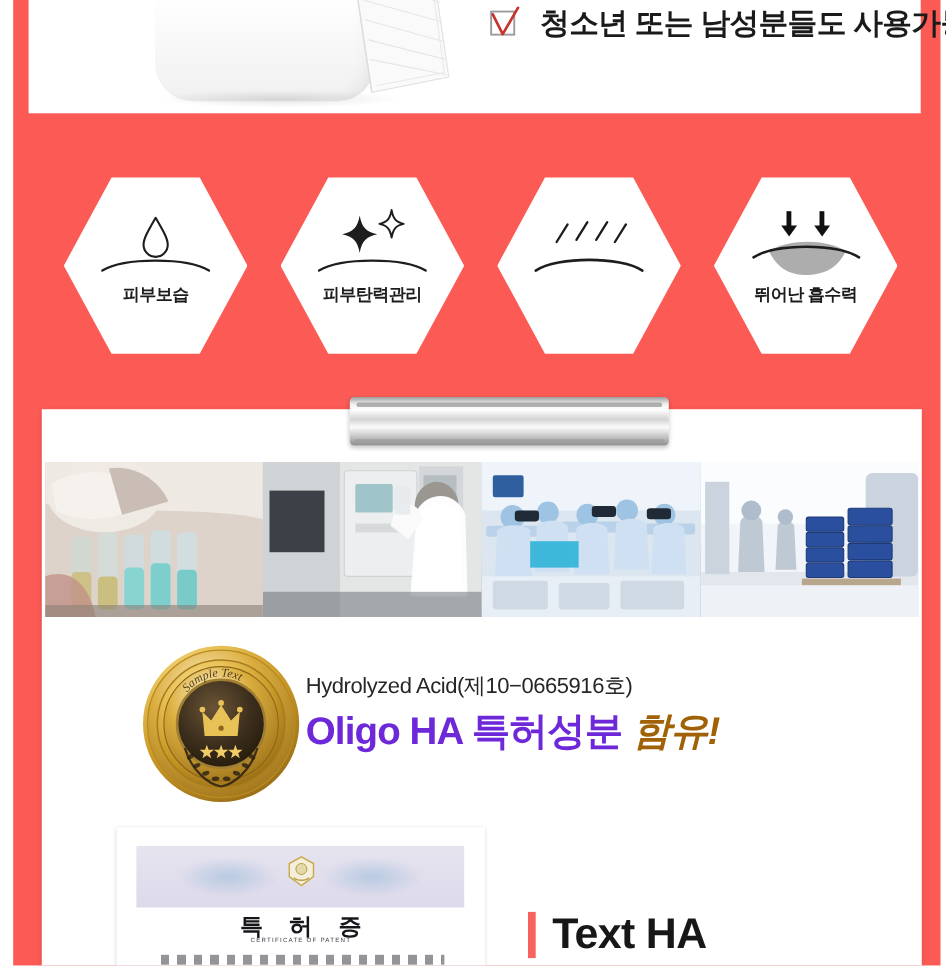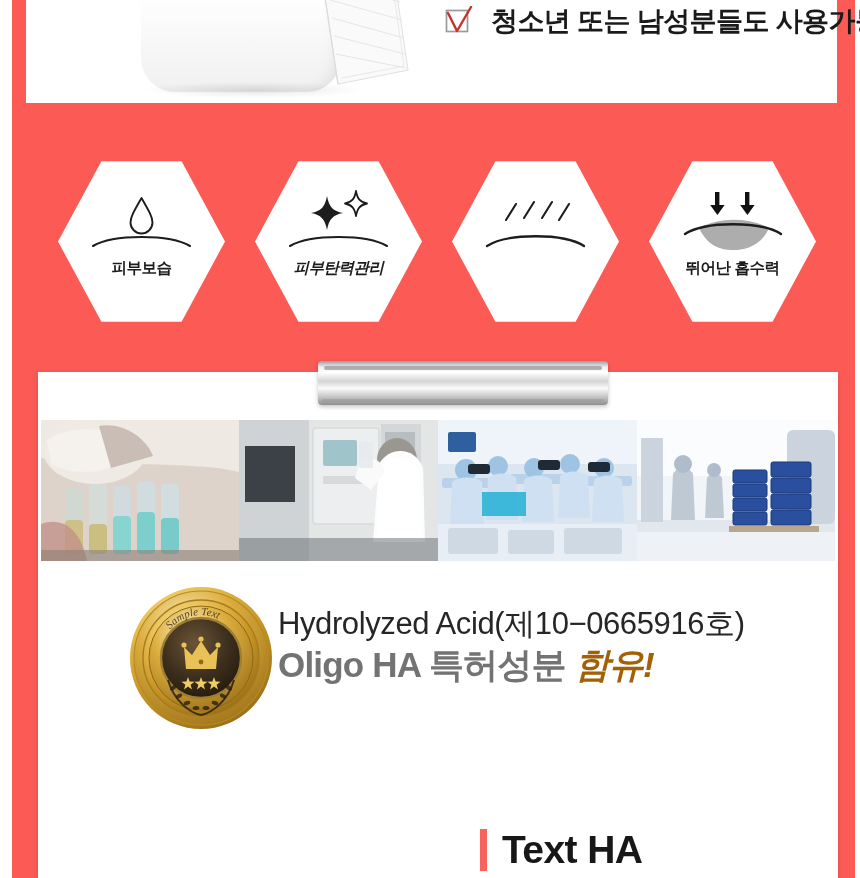--- a/index.html
+++ b/index.html
@@ -212,35 +212,35 @@
     width: 146px;
     height: 146px;
   }
   .headline {
     position: absolute;
     left: 240px;
     top: 235px;
     width: 540px;
   }
   .headline-top {
-    font-size: 31px;
+    font-size: 20px;
     color: #262626;
     letter-spacing: -.4px;
     white-space: nowrap;
     line-height: 34px;
   }
   .headline-bottom {
     font-size: 35px;
     font-weight: bold;
     letter-spacing: -.8px;
     white-space: nowrap;
     line-height: 44px;
     margin-top: 2px;
   }
-  .hl-red { color: #737373; }
+  .hl-red { color: #6d28d9; }
   .hl-dark { color: #a16207; font-style: italic; }
 
   
   .certificate {
     position: absolute;
     left: 68px;
     top: 380px;
     width: 335px;
     height: 126px;
     background: #ffffff;
@@ -373,21 +373,21 @@
 
     <div class="hex" style="left:46px;">
       <div class="hex-shape"></div>
       <svg class="hex-icon" viewBox="0 0 167 62">
         <path d="M83.5 10 C76 23 72.5 29 72.5 34.5 A11 11 0 0 0 94.5 34.5 C94.5 29 91 23 83.5 10 Z" fill="none" stroke="#1d1d1d" stroke-width="1.9" stroke-linejoin="round"></path>
         <path d="M35 58 C55 46 112 46 132 58" fill="none" stroke="#1d1d1d" stroke-width="2.1" stroke-linecap="round"></path>
       </svg>
       <div class="hex-label">피부보습</div>
     </div>
 
-    <div class="hex" style="left:243px;font-style:italic;">
+    <div class="hex" style="left:243px;">
       <div class="hex-shape"></div>
       <svg class="hex-icon" viewBox="0 0 167 62">
         <path d="M72 8 C74 19 78 23 88 25 C78 27 74 31 72 42 C70 31 66 27 56 25 C66 23 70 19 72 8 Z" fill="#1d1d1d"></path>
         <path d="M101 3 C102.4 11 105 14 112 15.5 C105 17 102.4 20 101 28 C99.6 20 97 17 90 15.5 C97 14 99.6 11 101 3 Z" fill="none" stroke="#1d1d1d" stroke-width="1.8" stroke-linejoin="round"></path>
         <path d="M35 58 C55 46 112 46 132 58" fill="none" stroke="#1d1d1d" stroke-width="2.1" stroke-linecap="round"></path>
       </svg>
       <div class="hex-label">피부탄력관리</div>
     </div>
 
     <div class="hex" style="left:440px;">
@@ -606,20 +606,31 @@
     </svg>
 
     <div class="headline">
       <div class="headline-top">Hydrolyzed Acid(제10−0665916호)</div>
       <div class="headline-bottom">
         <span class="hl-red">Oligo HA 특허성분</span>
         <span class="hl-dark">함유!</span>
       </div>
     </div>
 
+    <div class="certificate">
+      <div class="cert-guilloche"></div>
+      <svg class="cert-emblem" viewBox="0 0 26 28">
+        <path d="M13 1 L24 7 L24 19 L13 27 L2 19 L2 7 Z" fill="#f3efdc" stroke="#caa94e" stroke-width="1.3"></path>
+        <circle cx="13" cy="12" r="5" fill="#e4d9a8" stroke="#b99c46" stroke-width=".9"></circle>
+        <path d="M6 20 C9 23 17 23 20 20" fill="none" stroke="#b99c46" stroke-width="1.2"></path>
+      </svg>
+      <div class="cert-title">특 허 증</div>
+      <div class="cert-sub">CERTIFICATE OF PATENT</div>
+      <div class="cert-line"></div>
+    </div>
 
     <div class="oha">
       <div class="oha-bar"></div>
       <div class="oha-text">Text HA</div>
     </div>
 
   </div>
 </div>
 
 </body></html>

